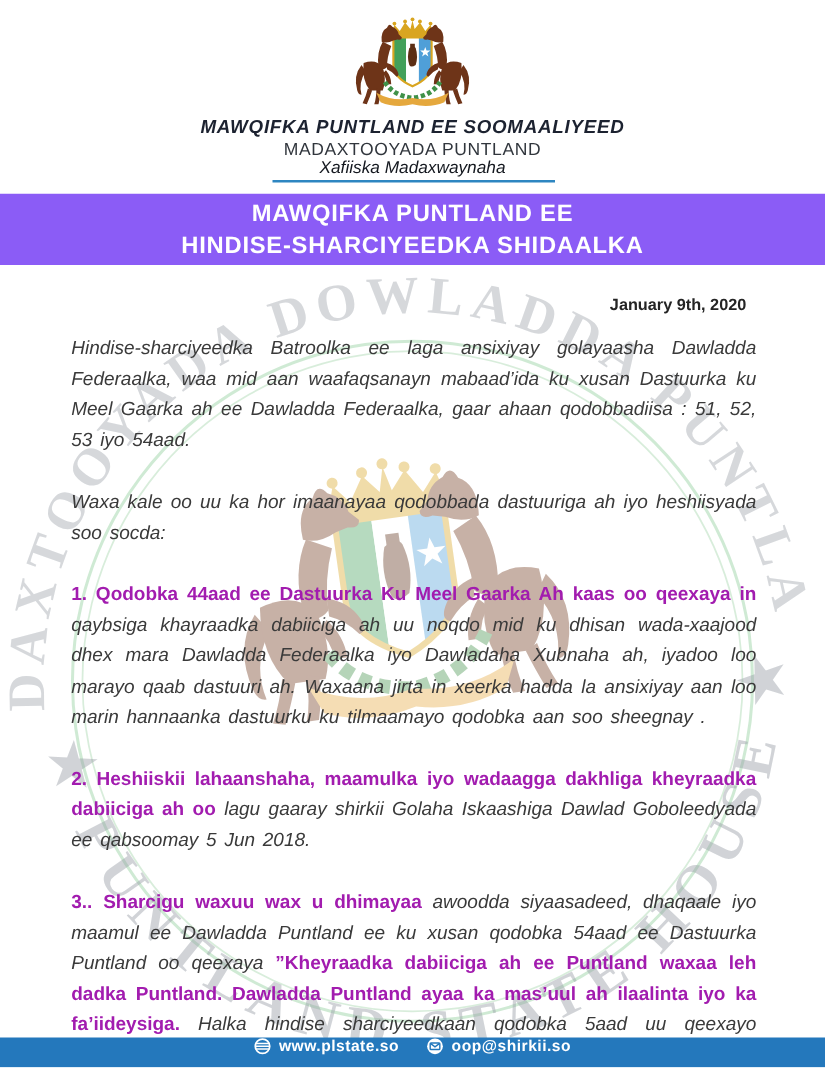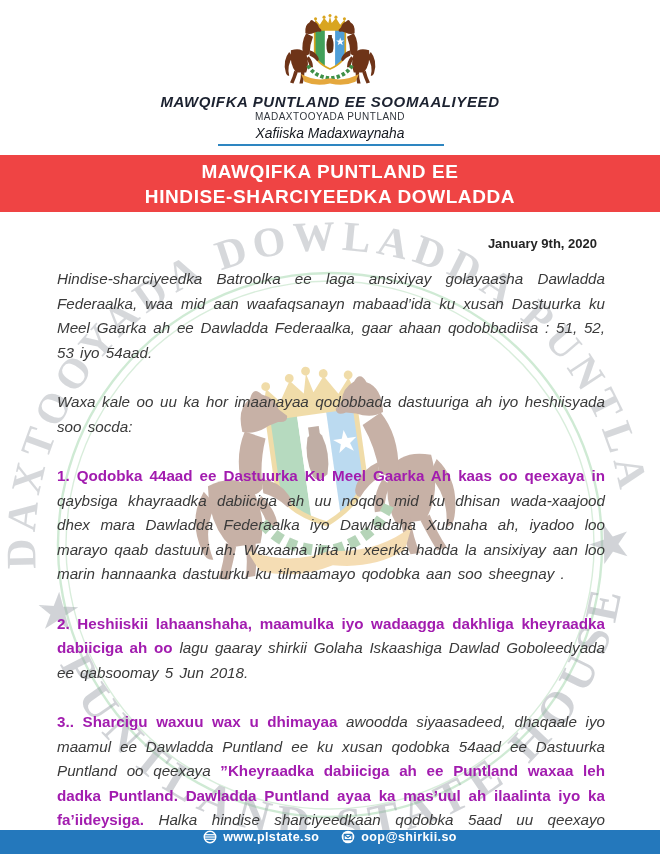--- a/index.html
+++ b/index.html
@@ -5,26 +5,26 @@
   html,body{margin:0;padding:0;background:#ffffff;}
   .page{position:relative;width:660px;height:854px;background:#ffffff;overflow:hidden;
         font-family:"Liberation Sans",sans-serif;}
   
   .wm{position:absolute;left:0;top:0;width:660px;height:854px;pointer-events:none;}
   
   .hdr{position:absolute;top:0;left:0;width:660px;text-align:center;}
   .hdr-logo{position:absolute;top:12px;left:279px;}
   .org1{position:absolute;top:93px;width:660px;font-weight:700;font-style:italic;
         font-size:15px;letter-spacing:.6px;color:#1c2230;}
-  .org2{position:absolute;top:111px;width:660px;font-size:10px;letter-spacing:.5px;color:#31363d;}
+  .org2{position:absolute;top:111px;width:660px;font-size:14px;letter-spacing:.5px;color:#31363d;}
   .org3{position:absolute;top:126px;width:660px;font-weight:400;font-style:italic;
         font-size:13.8px;color:#14181f;}
   .hdr-rule{position:absolute;top:144px;left:218px;width:226px;height:2px;background:#2e86c1;}
   
-  .banner{position:absolute;top:155px;left:0;width:660px;height:57px;background:#ef4444;
+  .banner{position:absolute;top:155px;left:0;width:660px;height:57px;background:#8b5cf6;
           color:#ffffff;text-align:center;font-weight:700;font-size:19px;letter-spacing:.6px;
           display:flex;flex-direction:column;justify-content:center;line-height:25px;}
   
   .date{position:absolute;top:236px;right:63px;font-weight:700;font-size:13px;color:#242424;}
   
   .doc-body{position:absolute;top:267px;left:57px;width:548px;color:#3a3a3a;
             font-size:15.2px;line-height:24.5px;}
   .para{font-style:italic;text-align:justify;margin:0 0 25px 0;word-spacing:2px;}
   .para:last-child{margin-bottom:0;}
   .b{font-style:normal;font-weight:700;color:#a21caf;}
@@ -110,21 +110,21 @@
       <use href="#coa"></use>
     </svg>
     <div class="org1">MAWQIFKA PUNTLAND EE SOOMAALIYEED</div>
     <div class="org2">MADAXTOOYADA PUNTLAND</div>
     <div class="org3">Xafiiska Madaxwaynaha</div>
     <div class="hdr-rule"></div>
   </div>
 
   <div class="banner">
     <div>MAWQIFKA PUNTLAND EE</div>
-    <div>HINDISE-SHARCIYEEDKA DOWLADDA</div>
+    <div>HINDISE-SHARCIYEEDKA SHIDAALKA</div>
   </div>
 
   <div class="date">January 9th, 2020</div>
 
   <div class="doc-body">
     <p class="para">Hindise-sharciyeedka Batroolka ee laga ansixiyay golayaasha Dawladda Federaalka, waa mid aan waafaqsanayn mabaad’ida ku xusan Dastuurka ku Meel Gaarka ah ee Dawladda Federaalka, gaar ahaan qodobbadiisa : 51, 52, 53 iyo 54aad.</p>
     <p class="para">Waxa kale oo uu ka hor imaanayaa qodobbada dastuuriga ah iyo heshiisyada soo socda:</p>
     <p class="para"><span class="b">1. Qodobka 44aad ee Dastuurka Ku Meel Gaarka Ah kaas oo qeexaya in </span><span>qaybsiga khayraadka dabiiciga ah uu noqdo mid ku dhisan wada-xaajood dhex mara Dawladda Federaalka iyo Dawladaha Xubnaha ah, iyadoo loo marayo qaab dastuuri ah. Waxaana jirta in xeerka hadda la ansixiyay aan loo marin hannaanka dastuurku ku tilmaamayo qodobka aan soo sheegnay .</span></p>
     <p class="para"><span class="b">2. Heshiiskii lahaanshaha, maamulka iyo wadaagga dakhliga kheyraadka dabiiciga ah oo </span><span>lagu gaaray shirkii Golaha Iskaashiga Dawlad Goboleedyada ee qabsoomay 5 Jun 2018.</span></p>
     <p class="para"><span class="b">3.. Sharcigu waxuu wax u dhimayaa </span><span>awoodda siyaasadeed, dhaqaale iyo maamul ee Dawladda Puntland ee ku xusan qodobka 54aad ee Dastuurka Puntland oo qeexaya </span><span class="b">”Kheyraadka dabiiciga ah ee Puntland waxaa leh dadka Puntland. Dawladda Puntland ayaa ka mas’uul ah ilaalinta iyo ka fa’iideysiga. </span><span>Halka hindise sharciyeedkaan qodobka 5aad uu qeexayo </span><span class="b">”Jamhuuriyadda Federaalka waa mulkiilaha kheyraadka dabiiciga ah ee badda iyo berrigaba”.</span></p>

